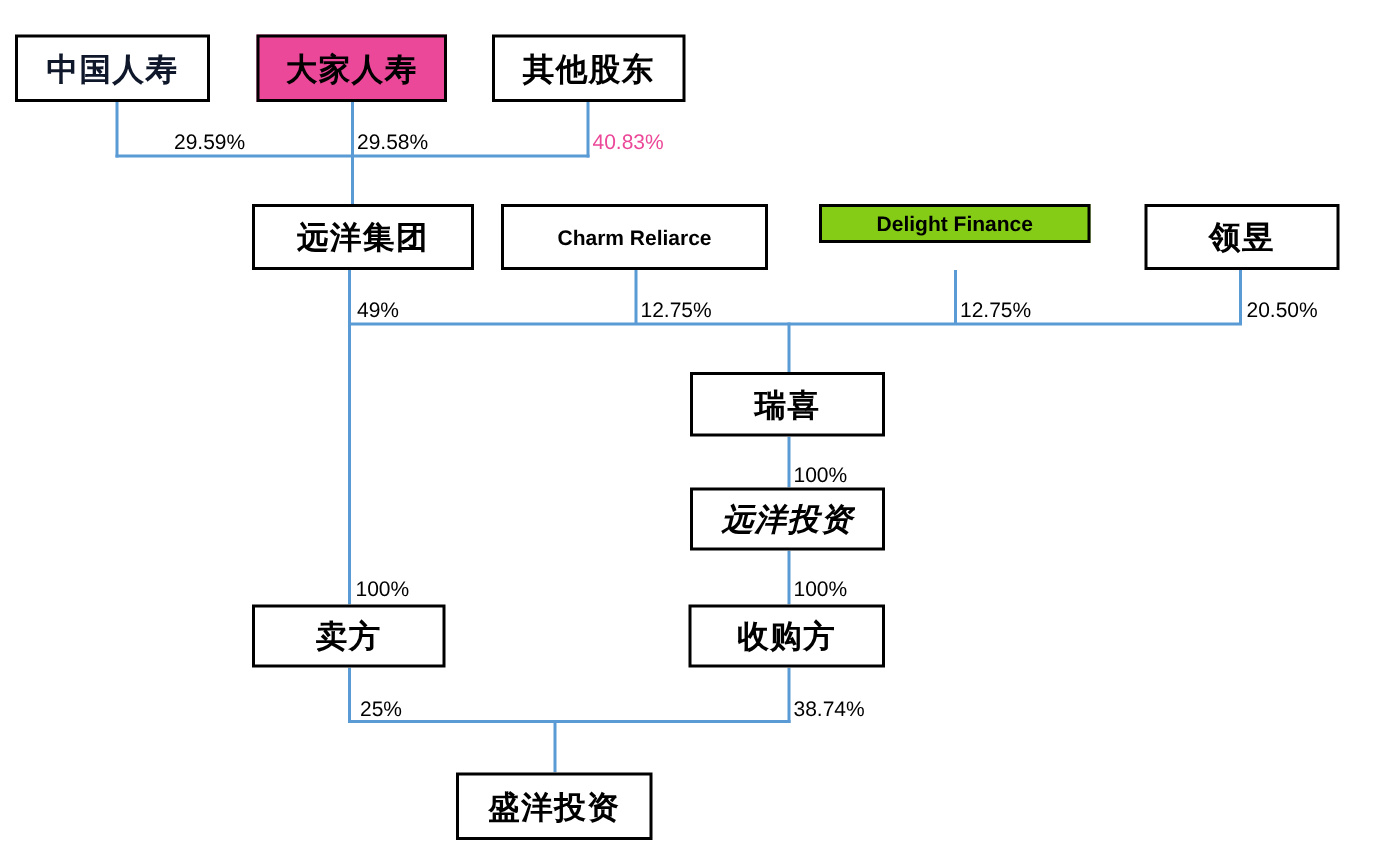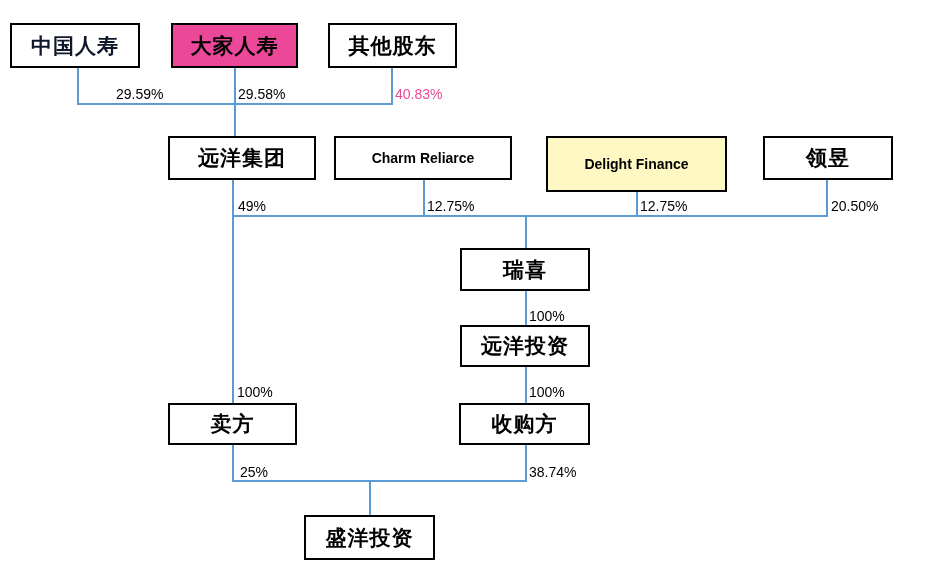--- a/index.html
+++ b/index.html
@@ -77,30 +77,30 @@
     </div>
     <div class="node" style="left: 328px; top: 23px; width: 129px; height: 45px; border-color: rgb(0, 0, 0); background: rgb(255, 255, 255); align-items: center;">
       <span class="node-label" style="color: rgb(0, 0, 0);">其他股东</span>
     </div>
     <div class="node" style="left: 168px; top: 136px; width: 148px; height: 44px; border-color: rgb(0, 0, 0); background: rgb(255, 255, 255);">
       <span class="node-label" style="color: rgb(0, 0, 0);">远洋集团</span>
     </div>
     <div class="node latin" style="left: 334px; top: 136px; width: 178px; height: 44px; border-color: rgb(0, 0, 0); background: rgb(255, 255, 255);">
       <span class="node-label" style="color: rgb(0, 0, 0);">Charm Reliarce</span>
     </div>
-    <div class="node latin" style="left: 546px; top: 136px; width: 181px; height: 56px; border-color: rgb(0, 0, 0); background: #fef9c3;">
+    <div class="node latin" style="left: 546px; top: 136px; width: 181px; height: 26px; border-color: rgb(0, 0, 0); background: #84cc16;">
       <span class="node-label" style="color: rgb(0, 0, 0);">Delight Finance</span>
     </div>
     <div class="node" style="left: 763px; top: 136px; width: 130px; height: 44px; border-color: rgb(0, 0, 0); background: rgb(255, 255, 255);">
       <span class="node-label" style="color: rgb(0, 0, 0);">领昱</span>
     </div>
     <div class="node" style="left: 460px; top: 248px; width: 130px; height: 43px; border-color: rgb(0, 0, 0); background: rgb(255, 255, 255);">
       <span class="node-label" style="color: rgb(0, 0, 0);">瑞喜</span>
     </div>
-    <div class="node" style="left: 460px; top: 325px; width: 130px; height: 42px; border-color: rgb(0, 0, 0); background: rgb(255, 255, 255);">
+    <div class="node" style="left: 460px; top: 325px; width: 130px; height: 42px; border-color: rgb(0, 0, 0); background: rgb(255, 255, 255); font-style: italic;">
       <span class="node-label" style="color: rgb(0, 0, 0);">远洋投资</span>
     </div>
     <div class="node" style="left: 168px; top: 403px; width: 129px; height: 42px; border-color: rgb(0, 0, 0); background: rgb(255, 255, 255);">
       <span class="node-label" style="color: rgb(0, 0, 0);">卖方</span>
     </div>
     <div class="node" style="left: 459px; top: 403px; width: 131px; height: 42px; border-color: rgb(0, 0, 0); background: rgb(255, 255, 255);">
       <span class="node-label" style="color: rgb(0, 0, 0);">收购方</span>
     </div>
     <div class="node" style="left: 304px; top: 515px; width: 131px; height: 45px; border-color: rgb(0, 0, 0); background: rgb(255, 255, 255);">
       <span class="node-label" style="color: rgb(0, 0, 0);">盛洋投资</span>

